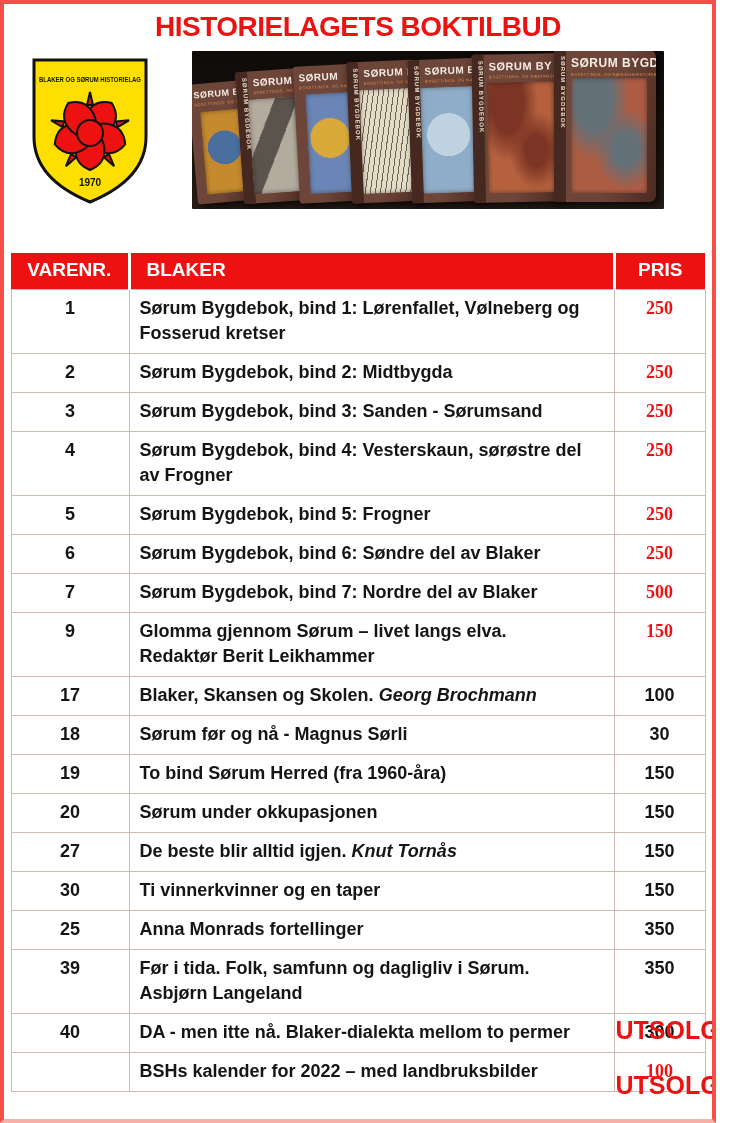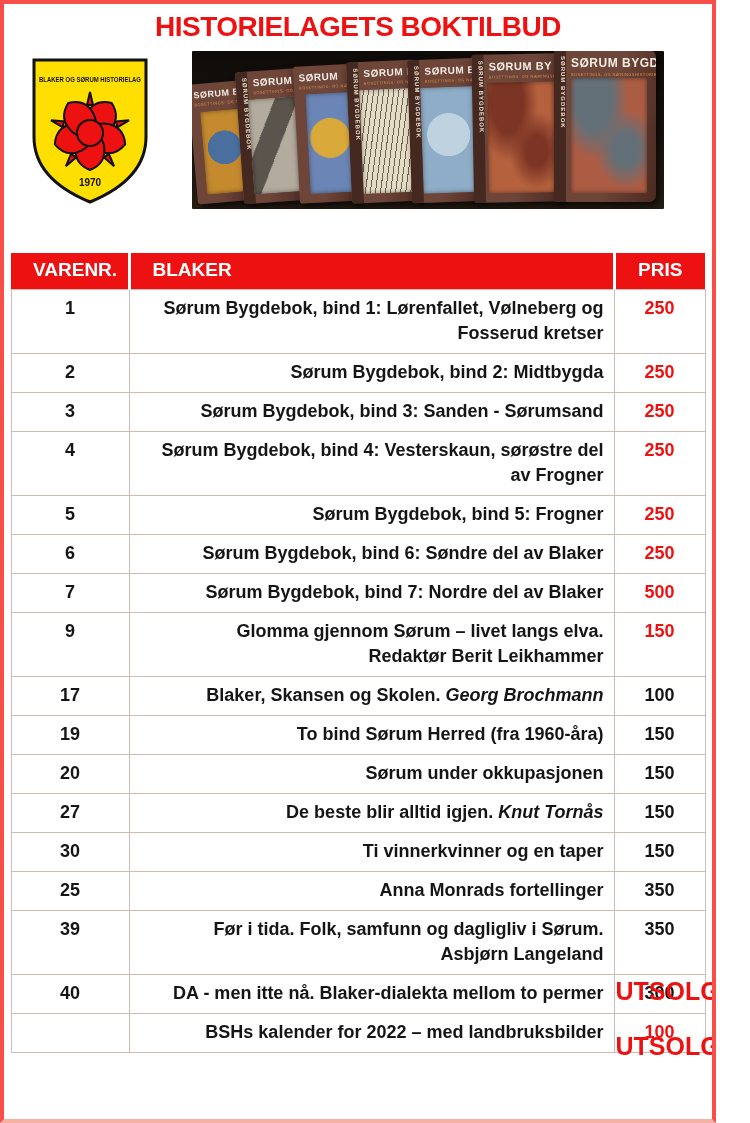--- a/index.html
+++ b/index.html
@@ -40,31 +40,31 @@
   .spine{
     position:absolute;left:0;top:0;bottom:0;width:12px;background:rgba(28,13,9,.5);
     color:#efe0cc;writing-mode:vertical-rl;font-size:6px;font-weight:bold;letter-spacing:1px;
     padding-top:6px;white-space:nowrap;overflow:hidden;
   }
   
   table.pricelist{border-collapse:collapse;margin:2px auto 0;width:694px;table-layout:fixed;}
   col.c1{width:118px;} col.c2{width:485px;} col.c3{width:91px;}
   thead th{
     background:var(--accent,#ee1111);color:#fff;font-size:19px;font-weight:bold;
-    text-align:left;padding:6px 22px 8px;border:none;
+    text-align:left;padding:6px 16px 8px;border:none;
   }
   thead th.h-nr{text-align:center;border-right:3px solid #fff;}
   thead th.h-pris{text-align:center;border-left:3px solid #fff;}
   tbody td{
     border:1px solid #ccbcb4;font-size:18px;line-height:25px;font-weight:bold;color:#151515;
-    padding:6px 10px 7px;vertical-align:top;text-align:right;
+    padding:6px 10px 7px;vertical-align:top;
   }
   td.c-nr{text-align:center;}
   td.c-price{text-align:center;position:relative;overflow:visible;}
-  .price.red{color:var(--accent,#ee1111);}
+  .price.red{color:var(--accent,#ee1111);font-family:Liberation Serif, serif;}
   .t-italic{font-style:italic;}
   .t-author{display:block;}
   .soldout{
     position:absolute;left:1px;color:var(--accent,#ee1111);
     font-size:25px;font-weight:bold;white-space:nowrap;z-index:3;
   }
   .soldout.overlap{top:4px;}
   .soldout.below{bottom:-7px;}
 </style>
 </head>
@@ -191,20 +191,25 @@
           <td class="c-nr">9</td>
           <td class="c-title"><span class="t-main">Glomma gjennom Sørum – livet langs elva.</span><span class="t-author">Redaktør Berit Leikhammer</span></td>
           <td class="c-price"><span class="price red">150</span></td>
         </tr>
         <tr>
           <td class="c-nr">17</td>
           <td class="c-title"><span class="t-main">Blaker, Skansen og Skolen.</span> <span class="t-italic">Georg Brochmann</span></td>
           <td class="c-price"><span class="price">100</span></td>
         </tr>
         <tr>
+          <td class="c-nr">18</td>
+          <td class="c-title"><span class="t-main">Sørum før og nå - Magnus Sørli</span></td>
+          <td class="c-price"><span class="price">30</span></td>
+        </tr>
+        <tr>
           <td class="c-nr">19</td>
           <td class="c-title"><span class="t-main">To bind Sørum Herred (fra 1960-åra)</span></td>
           <td class="c-price"><span class="price">150</span></td>
         </tr>
         <tr>
           <td class="c-nr">20</td>
           <td class="c-title"><span class="t-main">Sørum under okkupasjonen</span></td>
           <td class="c-price"><span class="price">150</span></td>
         </tr>
         <tr>

